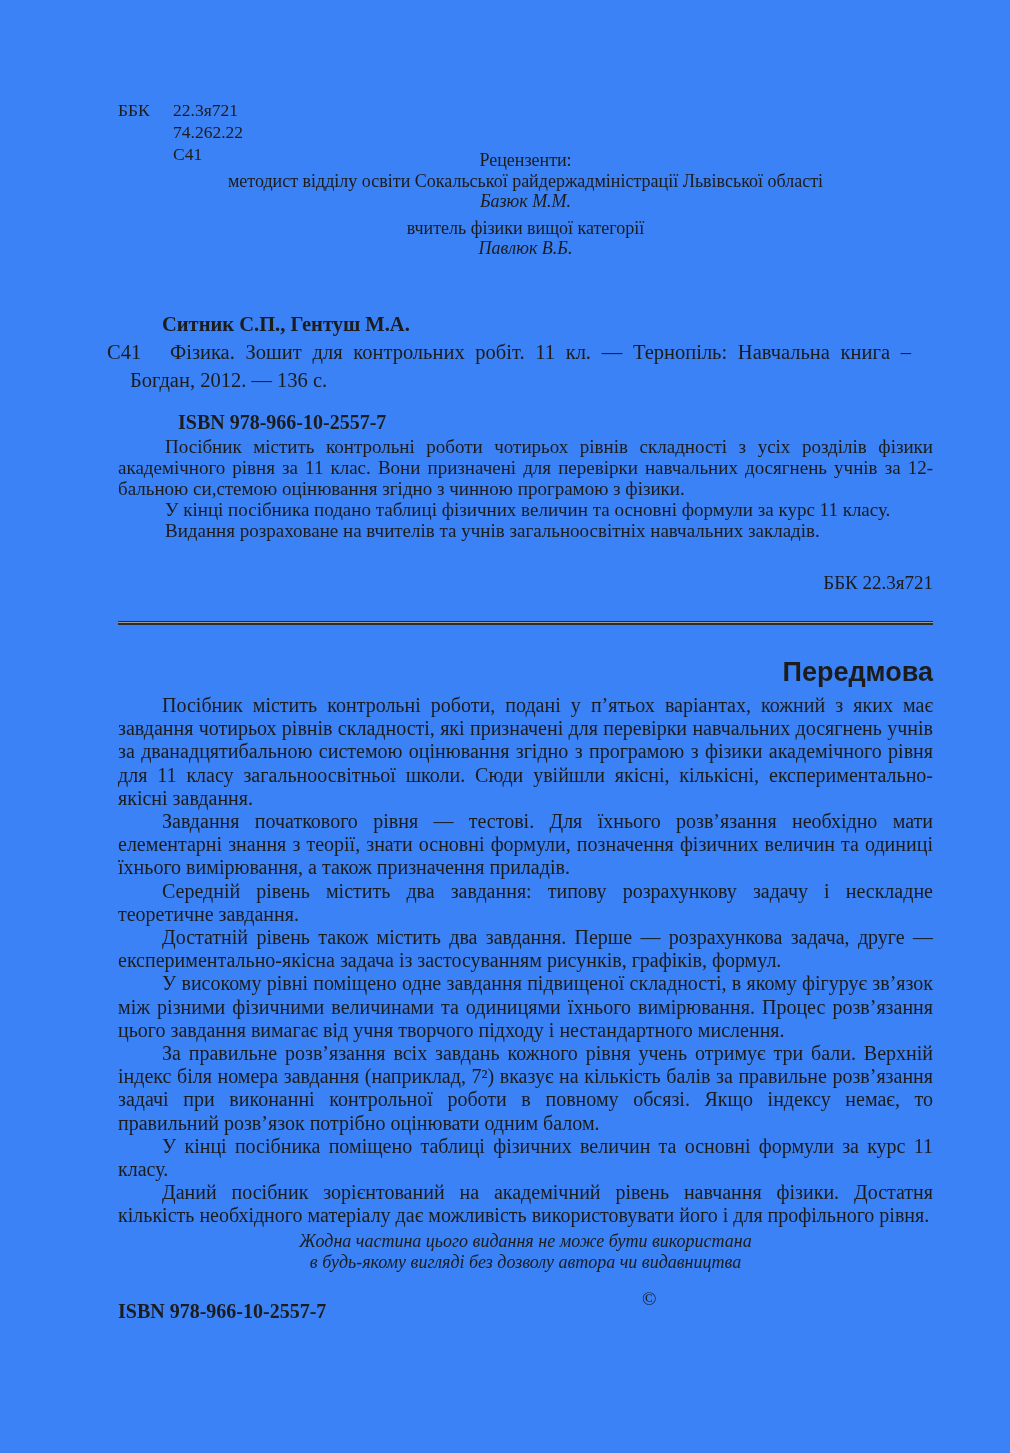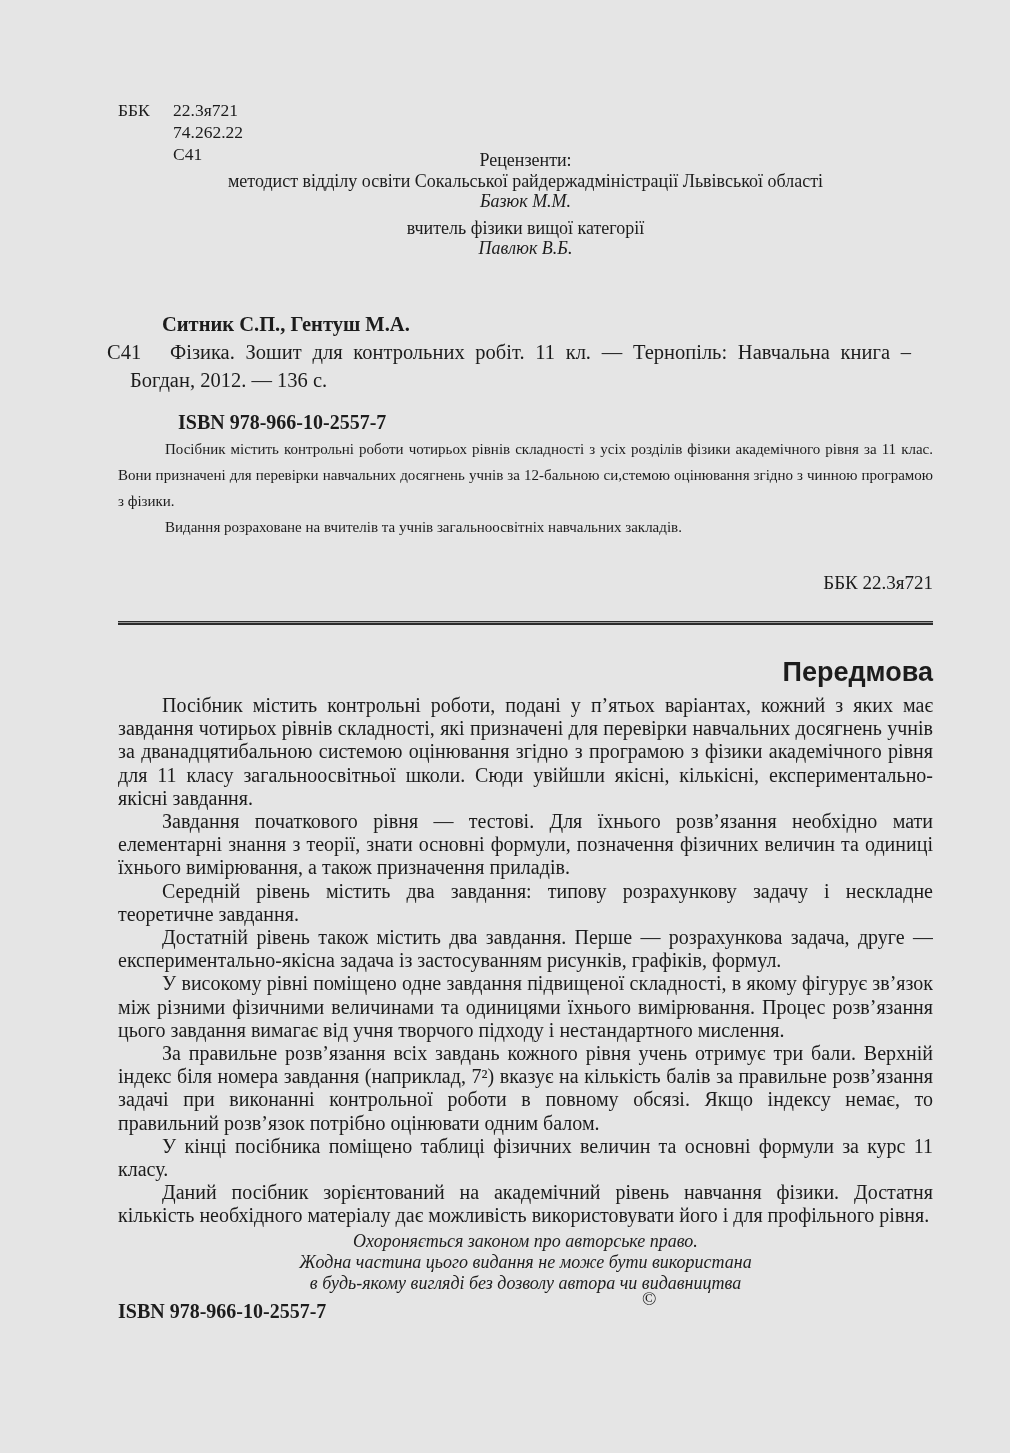--- a/index.html
+++ b/index.html
@@ -1,37 +1,37 @@
 <!DOCTYPE html>
 <html lang="uk"><head>
 <meta charset="utf-8">
 <style>
   html,body{margin:0;padding:0;background:#ffffff;}
   .page{
-    position:relative;width:1010px;height:1453px;background:#e5e5e5;
+    position:relative;width:1010px;height:1453px;background:#3b82f6;
     font-family:"Liberation Serif", serif;color:#1c1c1c;overflow:hidden;
   }
   .abs{position:absolute;}
   
   .bbk-top{left:118px;top:99px;font-size:17.5px;line-height:22px;}
   .bbk-row .bbk-label{display:inline-block;width:55px;}
   .bbk-row.indent{padding-left:55px;}
   
   .reviewers{left:118px;top:150px;width:815px;text-align:center;font-size:18px;line-height:20.5px;}
   .reviewers .it{font-style:italic;}
   .reviewers .gap{height:6px;}
   
   .imprint{left:103px;top:310px;width:815px;font-size:20.5px;line-height:28px;}
   .imprint .authors{font-weight:bold;margin-left:59px;}
   .imprint .code{position:absolute;left:4px;top:28px;}
   .imprint .desc{margin:0 7px 0 27px;text-indent:40px;text-align:justify;}
   
   .isbn1{left:178px;top:411px;font-size:20px;font-weight:bold;}
   
-  .annotation{left:118px;top:436px;width:815px;font-size:15px;line-height:26px;}
+  .annotation{left:118px;top:436px;width:815px;font-size:19px;line-height:21px;}
   .annotation p{margin:0;text-indent:47px;text-align:justify;}
   .bbk-right{left:118px;top:572px;width:815px;text-align:right;font-size:19px;}
   
   .divider{left:118px;top:621px;width:815px;height:4px;
     background:linear-gradient(to bottom,#2c2c2c 0 1px,#9a9a9a 1px 2.5px,#2c2c2c 2.5px 4px);}
   
   .preface-title{left:118px;top:656px;width:815px;margin:0;text-align:right;
     font-family:"Liberation Sans", sans-serif;font-weight:bold;font-size:27px;line-height:32px;}
   .preface{left:118px;top:694px;width:815px;height:545px;overflow:hidden;
     font-size:20px;line-height:23.2px;}
@@ -66,20 +66,21 @@
   <div class="abs imprint">
     <div class="authors">Ситник С.П., Гентуш М.А.</div>
     <span class="code">С41</span>
     <p class="desc">Фізика. Зошит для контрольних робіт. 11 кл. — Тернопіль: Навчальна книга – Богдан, 2012. — 136 с.</p>
   </div>
 
   <div class="abs isbn1">ISBN 978-966-10-2557-7</div>
 
   <div class="abs annotation">
     <p>Посібник містить контрольні роботи чотирьох рівнів складності з усіх розділів фізики академічного рівня за 11 клас. Вони призначені для перевірки навчальних досягнень учнів за 12-бальною си,стемою оцінювання згідно з чинною програмою з фізики.</p>
+    <p>У кінці посібника подано таблиці фізичних величин та основні формули за курс 11 класу.</p>
     <p>Видання розраховане на вчителів та учнів загальноосвітніх навчальних закладів.</p>
   </div>
 
   <div class="abs bbk-right">ББК 22.3я721</div>
 
   <div class="abs divider"></div>
 
   <h1 class="abs preface-title">Передмова</h1>
 
   <div class="abs preface">
@@ -87,21 +88,20 @@
     <p>Завдання початкового рівня — тестові. Для їхнього розв’язання необхідно мати елементарні знання з теорії, знати основні формули, позначення фізичних величин та одиниці їхнього вимірювання, а також призначення приладів.</p>
     <p>Середній рівень містить два завдання: типову розрахункову задачу і нескладне теоретичне завдання.</p>
     <p>Достатній рівень також містить два завдання. Перше — розрахункова задача, друге — експериментально-якісна задача із застосуванням рисунків, графіків, формул.</p>
     <p>У високому рівні поміщено одне завдання підвищеної складності, в якому фігурує зв’язок між різними фізичними величинами та одиницями їхнього вимірювання. Процес розв’язання цього завдання вимагає від учня творчого підходу і нестандартного мислення.</p>
     <p>За правильне розв’язання всіх завдань кожного рівня учень отримує три бали. Верхній індекс біля номера завдання (наприклад, 7²) вказує на кількість балів за правильне розв’язання задачі при виконанні контрольної роботи в повному обсязі. Якщо індексу немає, то правильний розв’язок потрібно оцінювати одним балом.</p>
     <p>У кінці посібника поміщено таблиці фізичних величин та основні формули за курс 11 класу.</p>
     <p>Даний посібник зорієнтований на академічний рівень навчання фізики. Достатня кількість необхідного матеріалу дає можливість використовувати його і для профільного рівня.</p>
   </div>
 
   <div class="abs notice">
-    <div>Охороняється законом про авторське право.</div>
     <div>Жодна частина цього видання не може бути використана</div>
     <div>в будь-якому вигляді без дозволу автора чи видавництва</div>
   </div>
 
   <div class="abs bottom-isbn">ISBN 978-966-10-2557-7</div>
 
   <div class="abs bottom-copy">
     <span class="sym">©</span>
   </div>
 

